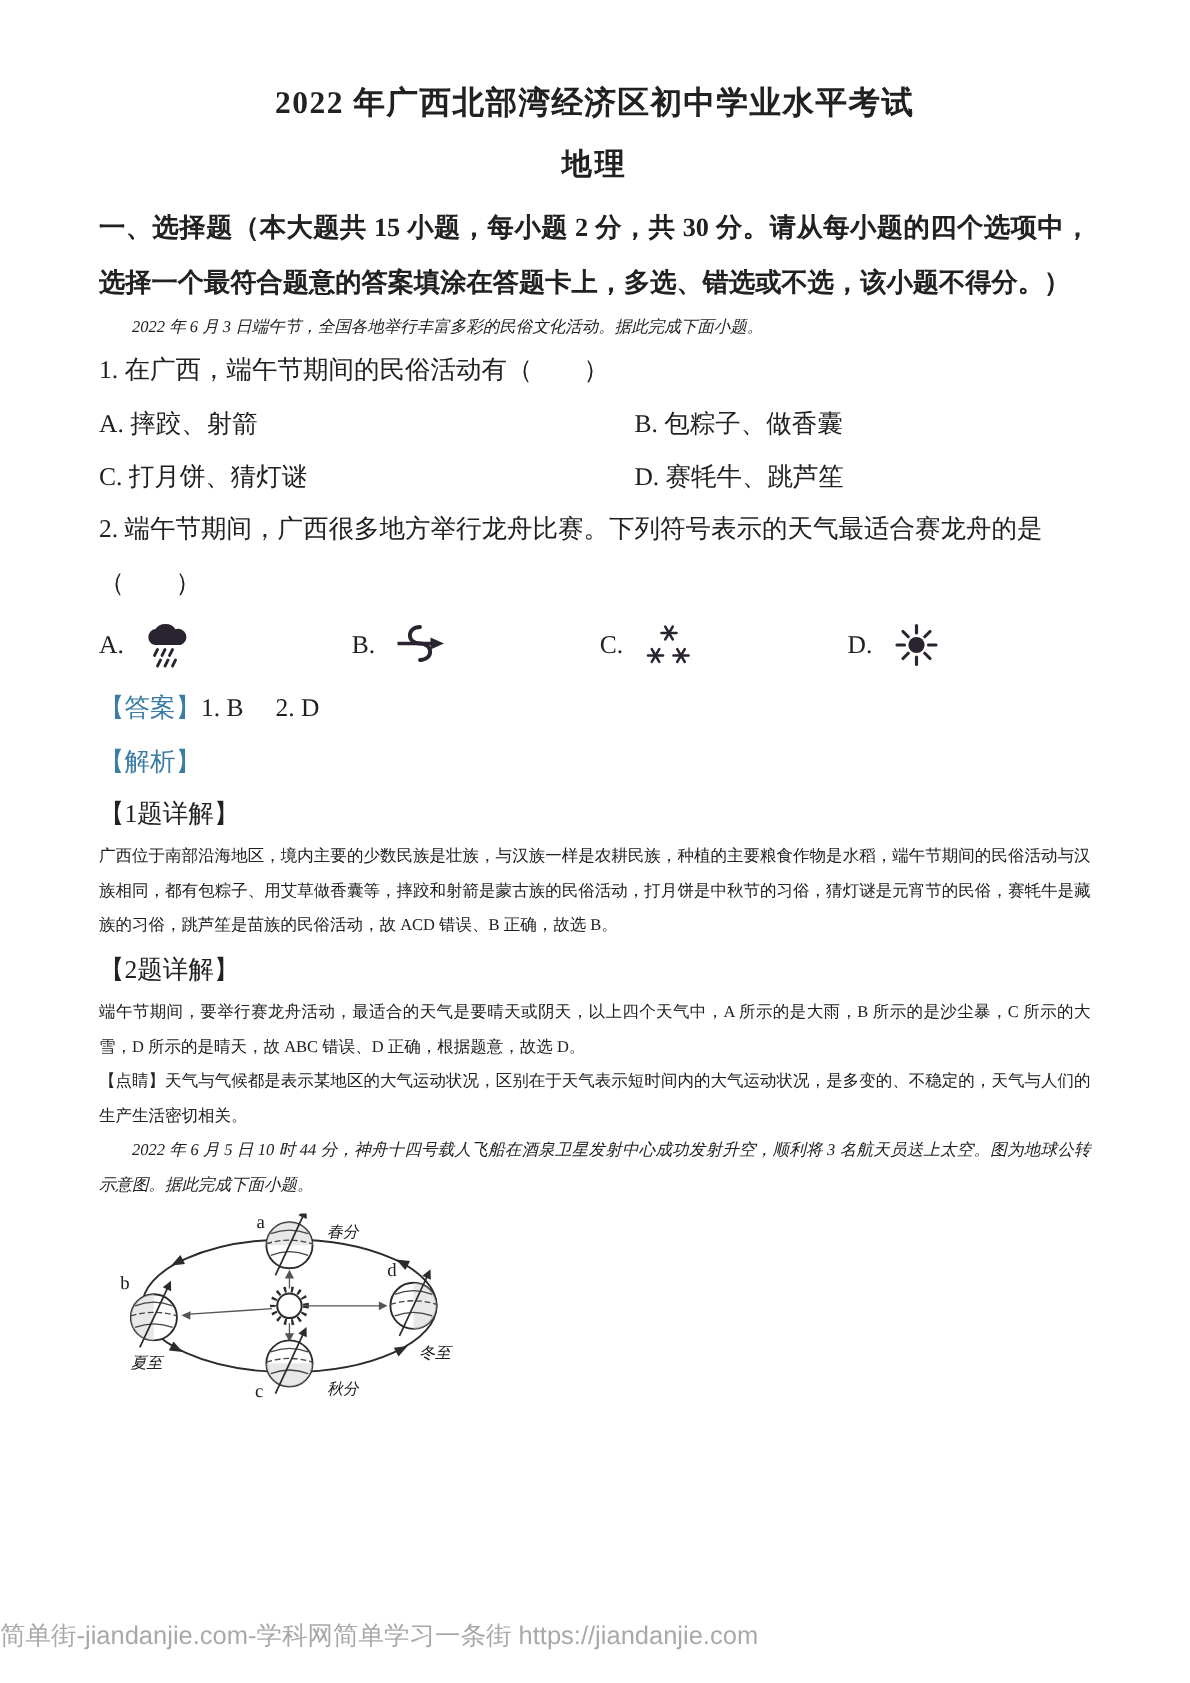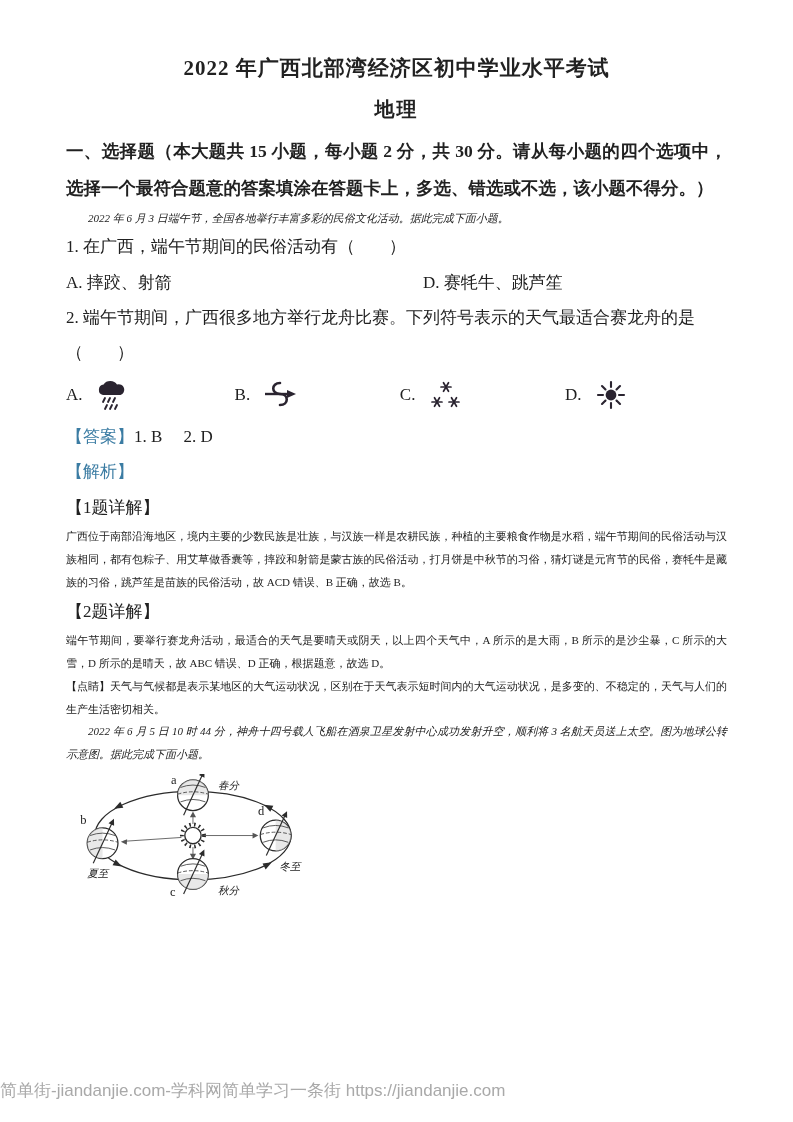--- a/index.html
+++ b/index.html
@@ -40,20 +40,22 @@
   <h1 class="title">2022 年广西北部湾经济区初中学业水平考试</h1>
   <h2 class="subject">地理</h2>
 
   <p class="section-heading">一、选择题（本大题共 15 小题，每小题 2 分，共 30 分。请从每小题的四个选项中，选择一个最符合题意的答案填涂在答题卡上，多选、错选或不选，该小题不得分。）</p>
 
   <p class="para kai indent">2022 年 6 月 3 日端午节，全国各地举行丰富多彩的民俗文化活动。据此完成下面小题。</p>
 
   <p class="stem">1. 在广西，端午节期间的民俗活动有（　　）</p>
   <div class="opts2">
     <span>A. 摔跤、射箭</span>
+    <span>B. 包粽子、做香囊</span>
+    <span>C. 打月饼、猜灯谜</span>
     <span>D. 赛牦牛、跳芦笙</span>
   </div>
 
   <p class="stem">2. 端午节期间，广西很多地方举行龙舟比赛。下列符号表示的天气最适合赛龙舟的是（　　）</p>
 
   <div class="icon-row">
     <span class="icon-opt">
       <span>A.</span>
       <svg width="34" height="34" viewBox="0 0 34 34">
         <path d="M8,17 a5.4,5.4 0 0 1 0.6,-10.6 A7.6,6.6 0 0 1 22,6.5 A5.2,5.2 0 0 1 25.5,17 Z" fill="#2a2430"></path>

